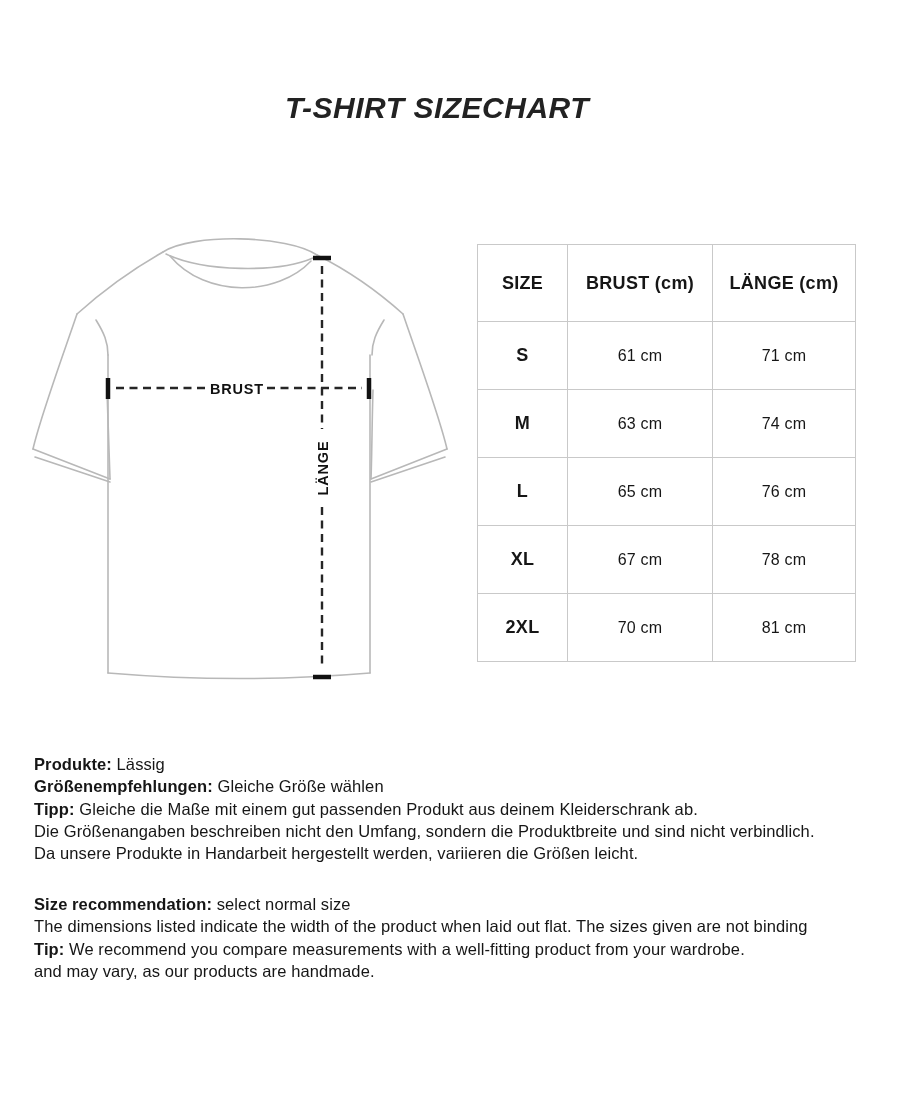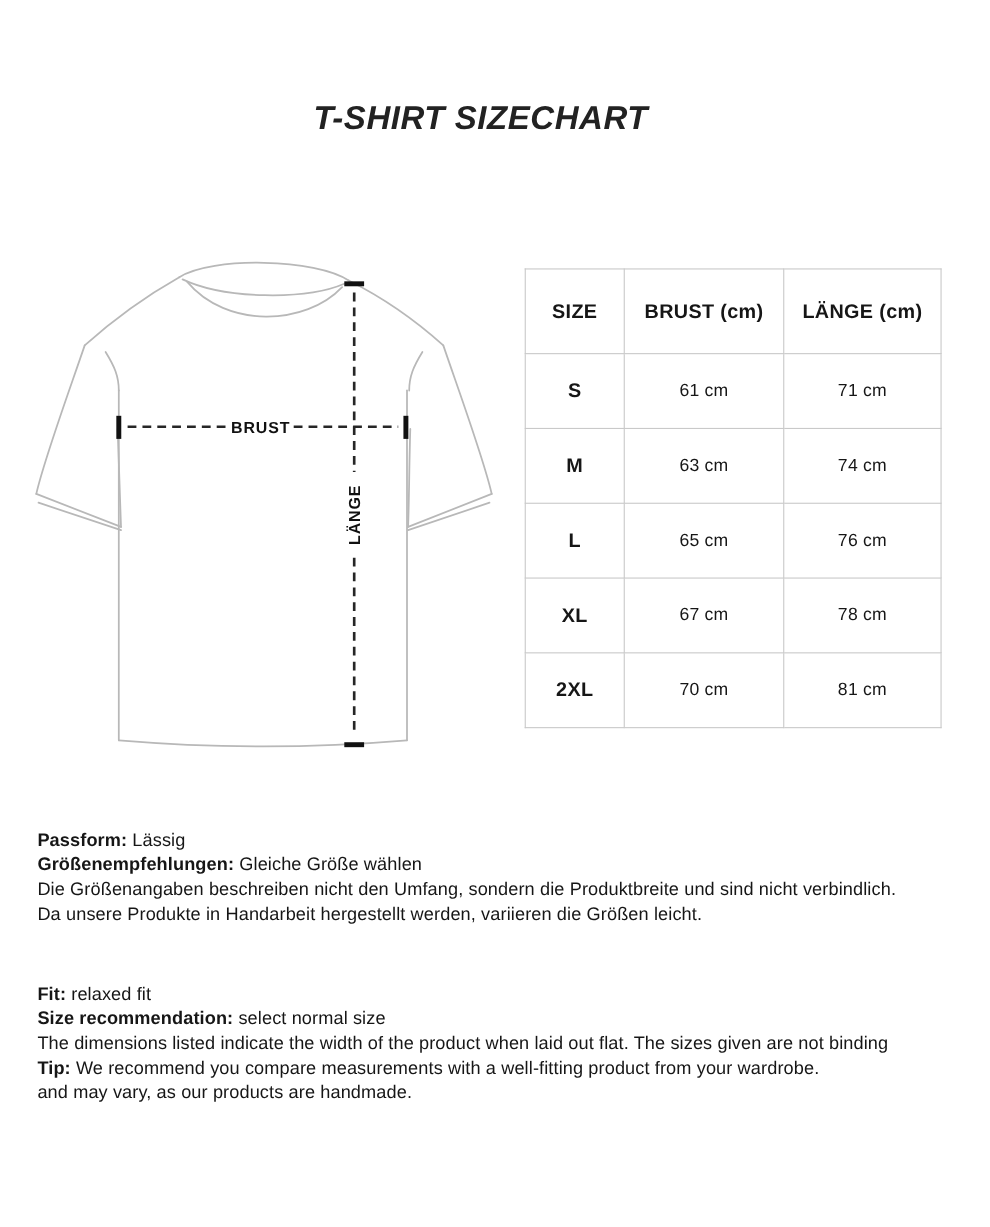--- a/index.html
+++ b/index.html
@@ -125,27 +125,27 @@
       </tr>
       <tr>
         <th>2XL</th>
         <td>70 cm</td>
         <td>81 cm</td>
       </tr>
     </tbody>
   </table>
 
   <div class="info info-de">
-    <div class="line"><b>Passform:</b><span> Lässig</span></div>
+    <div class="line"><b>Produkte:</b><span> Lässig</span></div>
     <div class="line"><b>Größenempfehlungen:</b><span> Gleiche Größe wählen</span></div>
+    <div class="line"><b>Tipp:</b><span> Gleiche die Maße mit einem gut passenden Produkt aus deinem Kleiderschrank ab.</span></div>
     <div class="line"><b></b><span>Die Größenangaben beschreiben nicht den Umfang, sondern die Produktbreite und sind nicht verbindlich.</span></div>
     <div class="line"><b></b><span>Da unsere Produkte in Handarbeit hergestellt werden, variieren die Größen leicht.</span></div>
   </div>
 
   <div class="info info-en">
-    <div class="line"><b>Fit:</b><span> relaxed fit</span></div>
     <div class="line"><b>Size recommendation:</b><span> select normal size</span></div>
     <div class="line"><b></b><span>The dimensions listed indicate the width of the product when laid out flat. The sizes given are not binding</span></div>
     <div class="line"><b>Tip:</b><span> We recommend you compare measurements with a well-fitting product from your wardrobe.</span></div>
     <div class="line"><b></b><span>and may vary, as our products are handmade.</span></div>
   </div>
 
 </div>
 
 </body></html>

